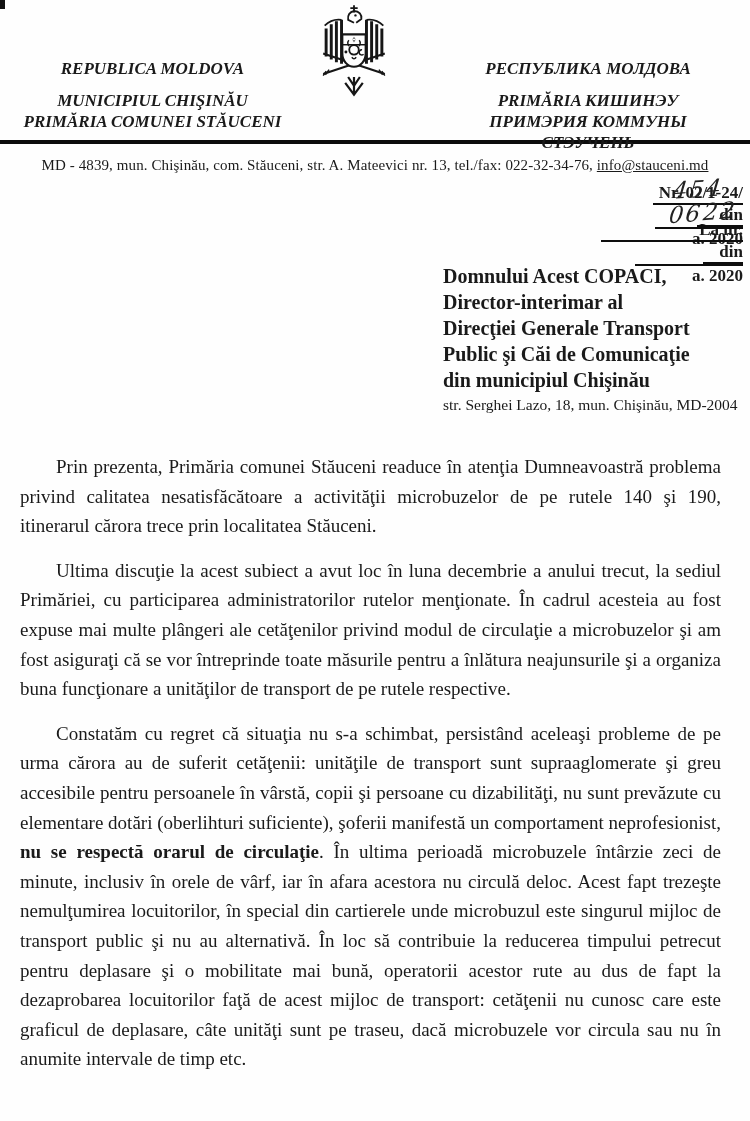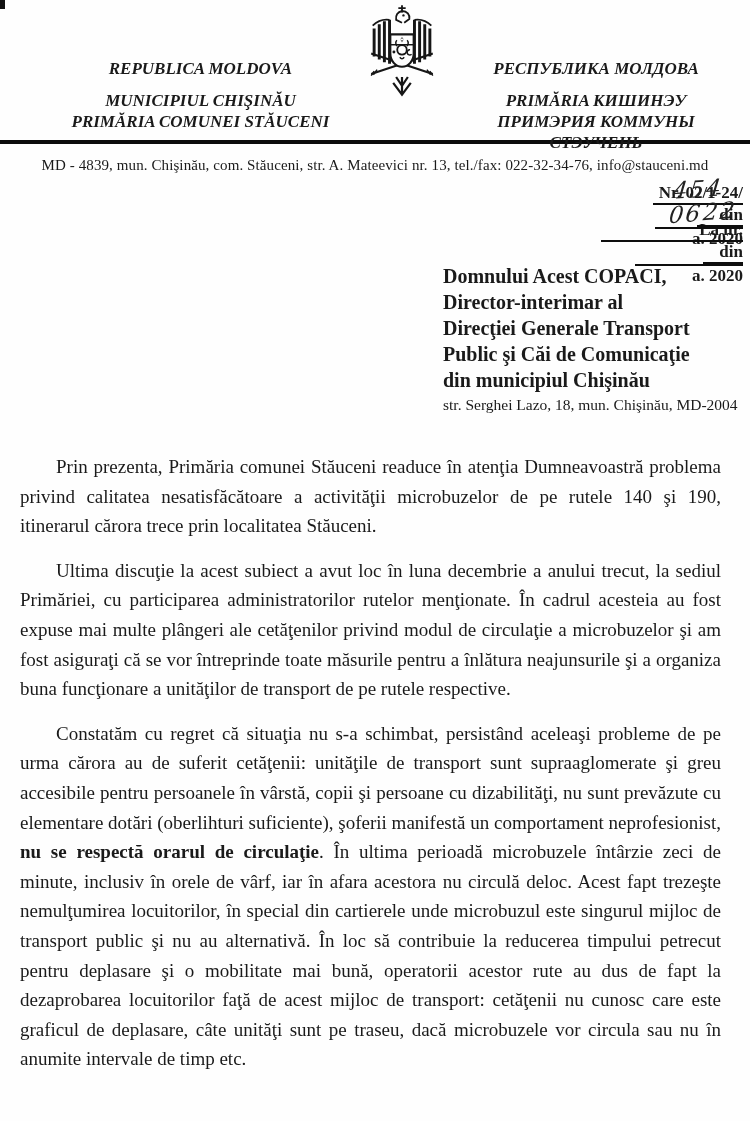--- a/index.html
+++ b/index.html
@@ -12,47 +12,46 @@
     font-family:"Liberation Serif", serif;
     overflow:hidden;
   }
   .corner-mark{
     position:absolute;left:0;top:0;width:5px;height:9px;background:#111;
   }
   
   .header{
     position:relative;
     height:140px;
-    margin-left:48px;
   }
   .h-col{
     position:absolute;top:58px;
     text-align:center;
     font-weight:bold;font-style:italic;
     font-size:17px;line-height:21px;
   }
   .h-left{left:10px;width:285px;}
-  .h-right{right:8px;width:292px;}
+  .h-right{right:16px;width:292px;}
   .h-line1{margin-bottom:11px;}
   .coa{
     position:absolute;left:310px;top:3px;width:88px;height:104px;
   }
   .coa svg{width:100%;height:100%;}
   .rule{
     height:4px;background:#0c0c0c;width:100%;
   }
   
   .address{
     margin-top:13px;
     text-align:center;
     font-size:15px;
     letter-spacing:0.1px;
     white-space:nowrap;
   }
-  .email{}
+  .email{text-decoration:underline;}
   
   .ref-row{
     margin-left:30px;
     margin-top:9px;
     display:flex;
     align-items:flex-end;
     font-weight:bold;
     font-size:17px;
     height:28px;
     flex-direction:column;

